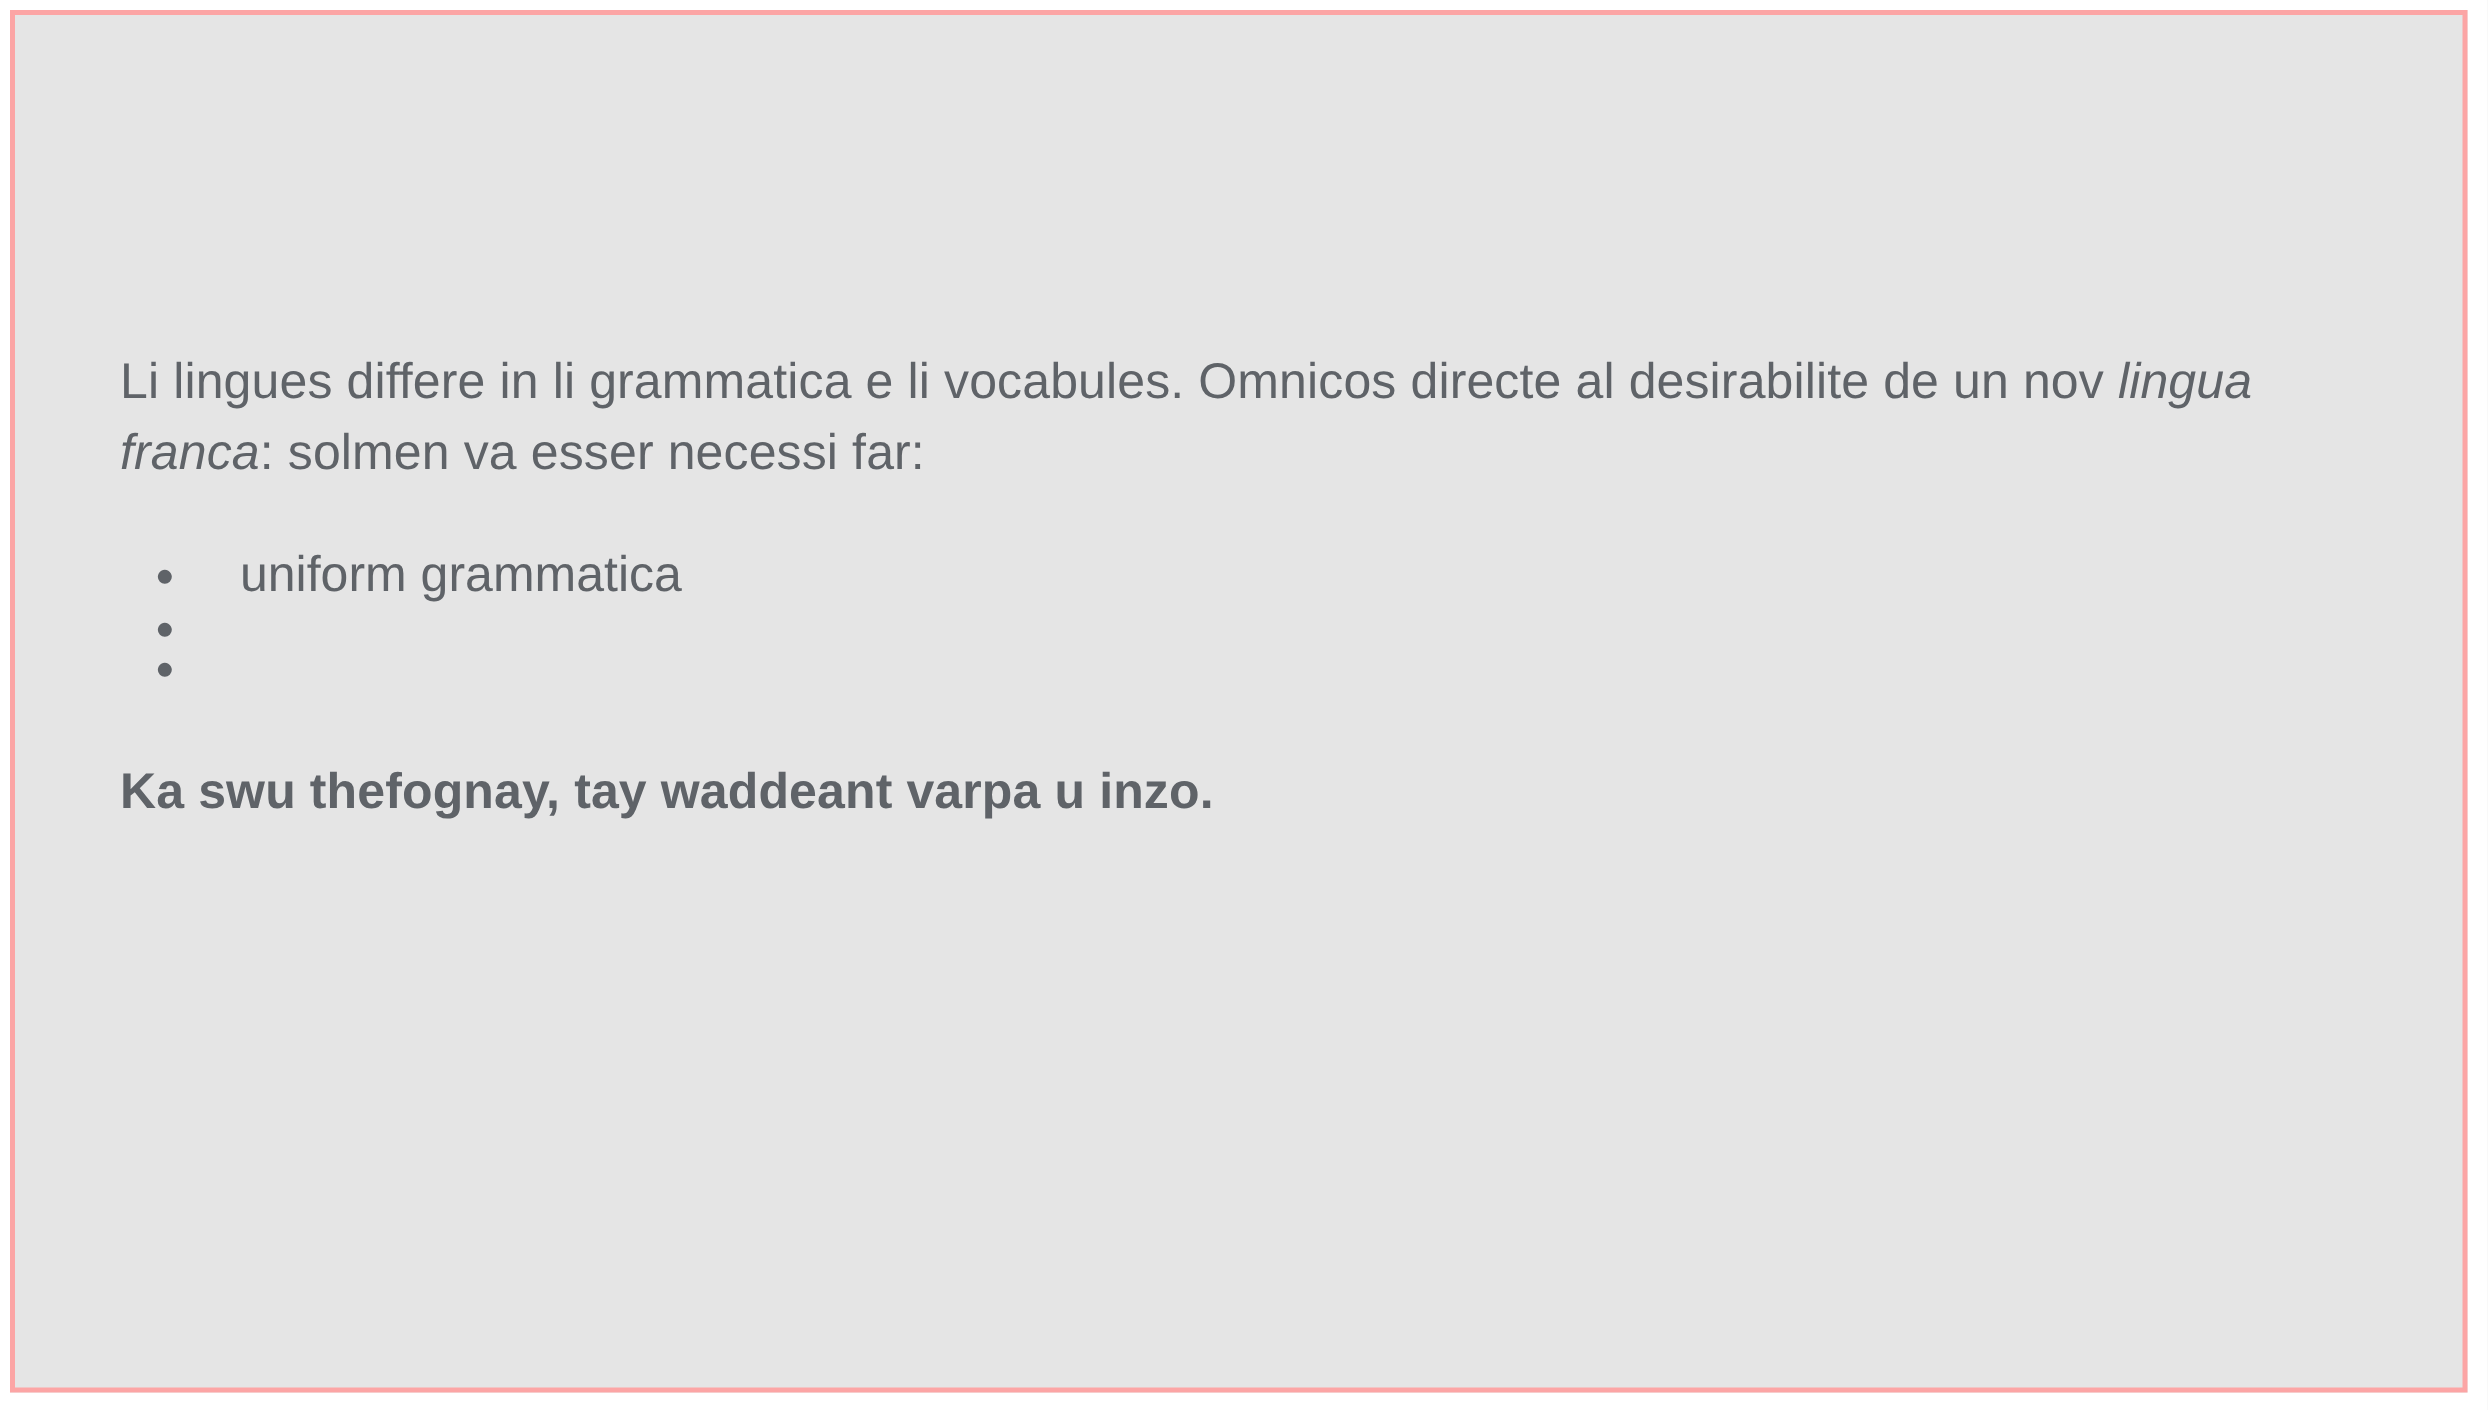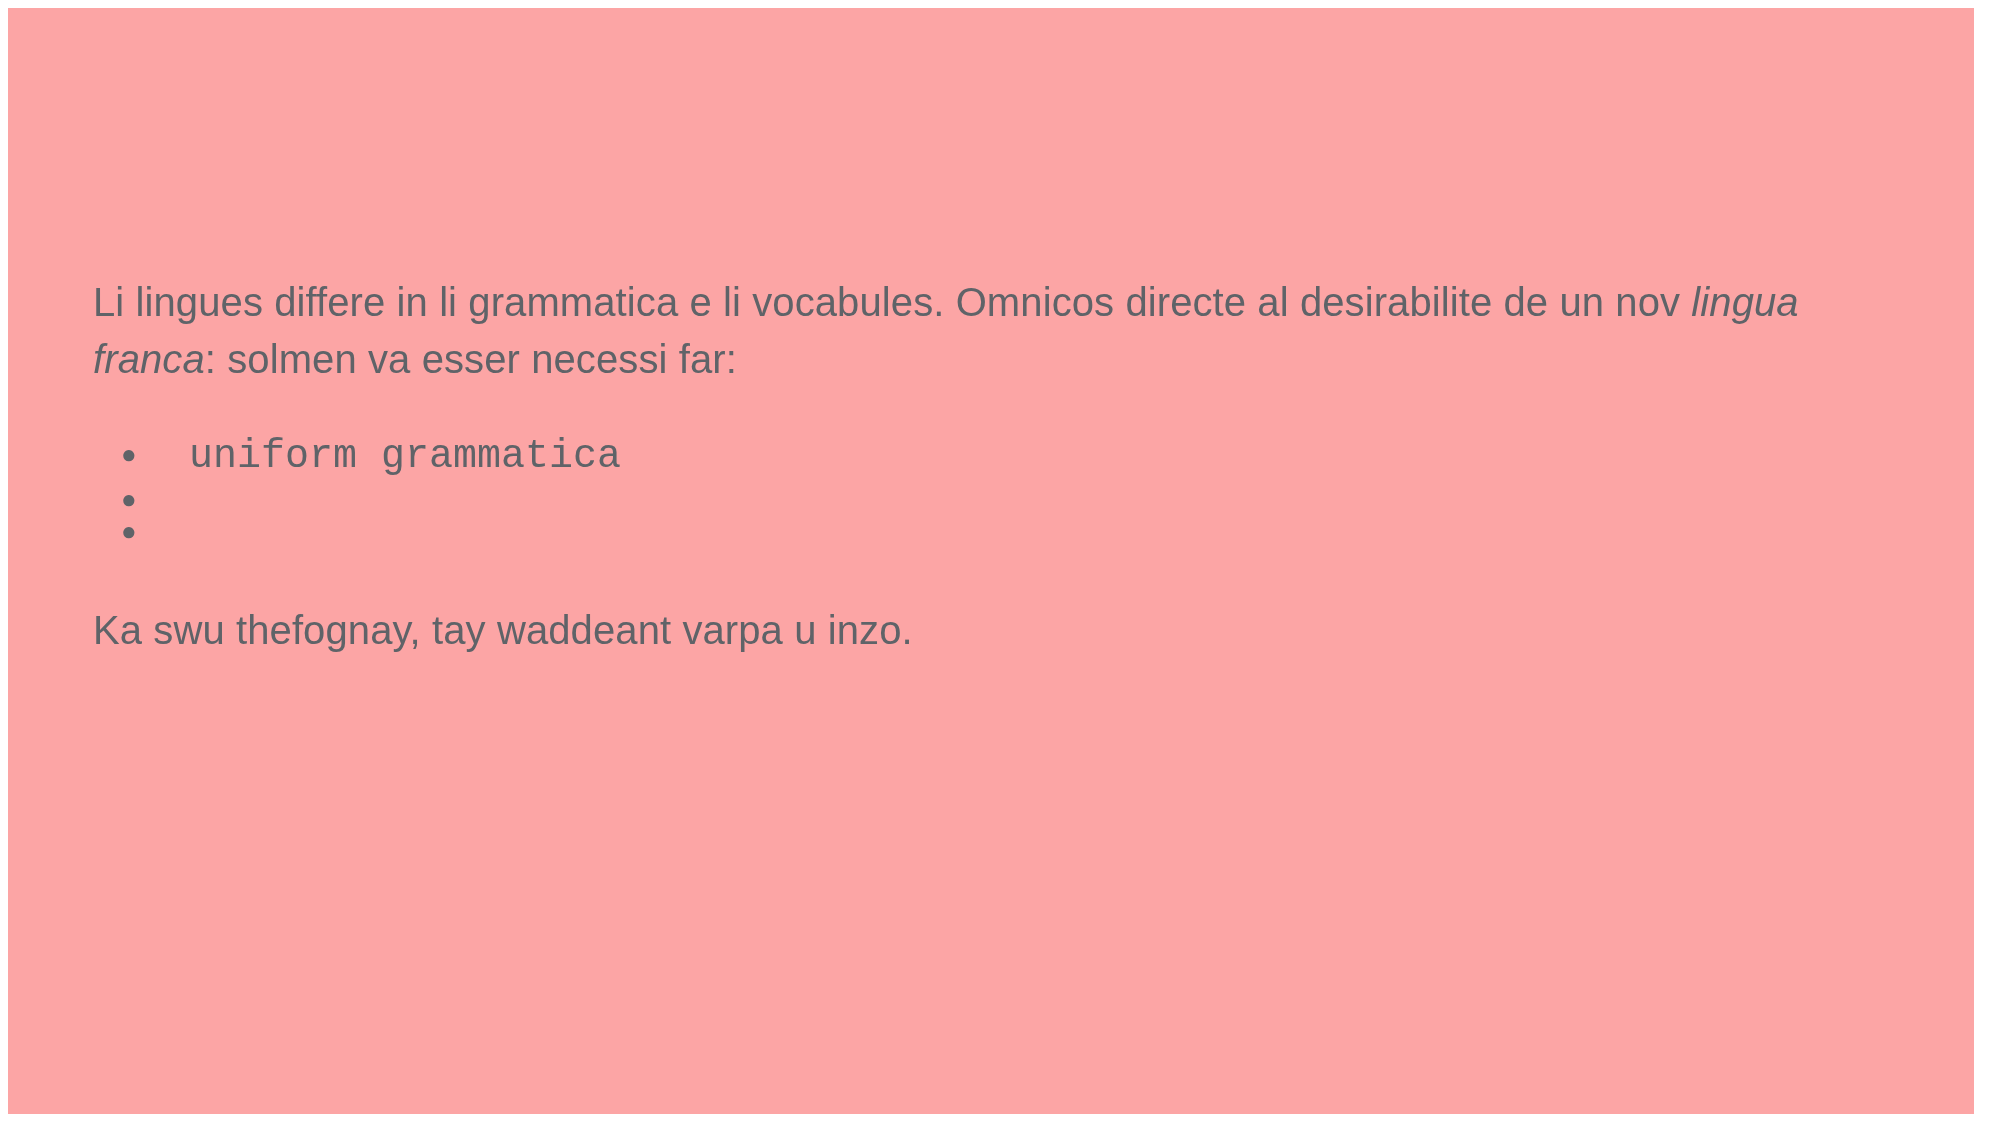--- a/index.html
+++ b/index.html
@@ -12,22 +12,22 @@
     height: 1128px;
     font-family: "Liberation Sans", sans-serif;
     overflow: hidden;
   }
   .slide-canvas {
     position: absolute;
     left: 8px;
     top: 8px;
     width: 1966px;
     height: 1106px;
-    background: #fca5a5;
-    border: 1px solid #fca5a5;
+    background: #e5e5e5;
+    border: 4px solid #fca5a5;
     box-sizing: border-box;
   }
   .content-block {
     position: absolute;
     left: 84px;
     top: 265px;
     width: 1810px;
   }
   .paragraph {
     color: #5f6368;
@@ -59,27 +59,27 @@
     margin-right: 46px;
     color: #5f6368;
     font-size: 26px;
     line-height: 1;
     display: inline-block;
     position: relative;
     top: -4px;
   }
   .bullet-text {
     display: inline-block;
-    font-family: Liberation Mono, monospace;
   }
   .closing {
     margin: 54px 0 0 0;
     color: #5f6368;
     font-size: 40px;
     line-height: 1.42;
+    font-weight: bold;
   }
 </style>
 </head>
 <body>
 
 <div class="slide-canvas">
 
   <div class="content-block">
 
     <p class="paragraph"><span>Li lingues differe in li grammatica e li vocabules. Omnicos directe al desirabilite de un nov </span><em>lingua franca</em><span>: solmen va esser necessi far:</span></p>

